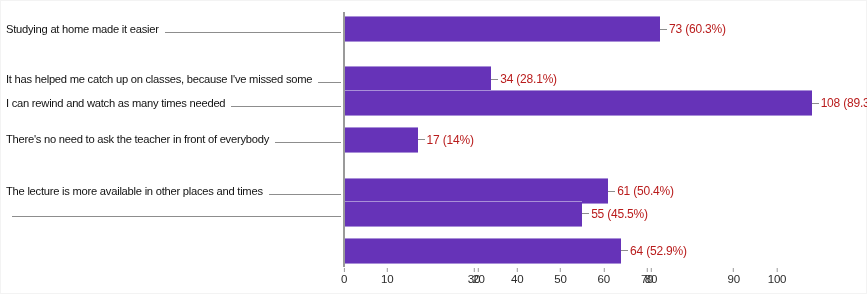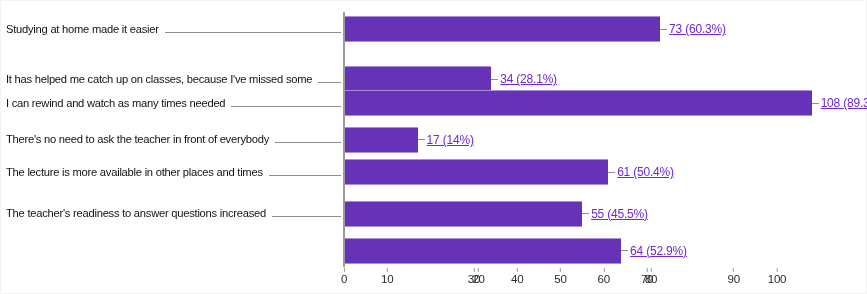--- a/index.html
+++ b/index.html
@@ -89,23 +89,22 @@
     white-space: nowrap;
   }
   .value-dash {
     width: 7px;
     height: 0;
     border-bottom: 1.4px solid #8d8d8d;
     margin-right: 2px;
   }
   .bar-value {
     font-size: 12px;
-    color: #6d28d9;
+    color: #b91c1c;
     letter-spacing: -0.2px;
-    text-decoration: underline;
   }
 
   
   .y-axis-line {
     position: absolute;
     left: 343px;
     top: 12px;
     width: 2px;
     height: 256px;
     background: #9a9a9a;
@@ -207,36 +206,35 @@
           <span class="leader"></span>
         </div>
         <div class="bar-track">
           <div class="bar" title="17 (14%)" style="width: 73.61px; background: rgb(102, 51, 184);"></div>
           <div class="bar-value-wrap">
             <span class="value-dash"></span>
             <span class="bar-value">17 (14%)</span>
           </div>
         </div>
       </div>
-      <div class="bar-row" style="top: 143px;">
+      <div class="bar-row" style="top: 162px;">
         <div class="cat-label-wrap">
           <span class="cat-label">The lecture is more available in other places and times</span>
           <span class="leader"></span>
         </div>
         <div class="bar-track">
           <div class="bar" title="61 (50.4%)" style="width: 264.13px; background: rgb(102, 51, 184);"></div>
           <div class="bar-value-wrap">
             <span class="value-dash"></span>
             <span class="bar-value">61 (50.4%)</span>
           </div>
         </div>
       </div>
       <div class="bar-row" style="top: 184.25px;">
         <div class="cat-label-wrap">
-          <span class="cat-label">The teacher's readiness to answer questions increased</span>
           <span class="leader"></span>
         </div>
         <div class="bar-track">
           <div class="bar" title="55 (45.5%)" style="width: 238.15px; background: rgb(102, 51, 184);"></div>
           <div class="bar-value-wrap">
             <span class="value-dash"></span>
             <span class="bar-value">55 (45.5%)</span>
           </div>
         </div>
       </div>

